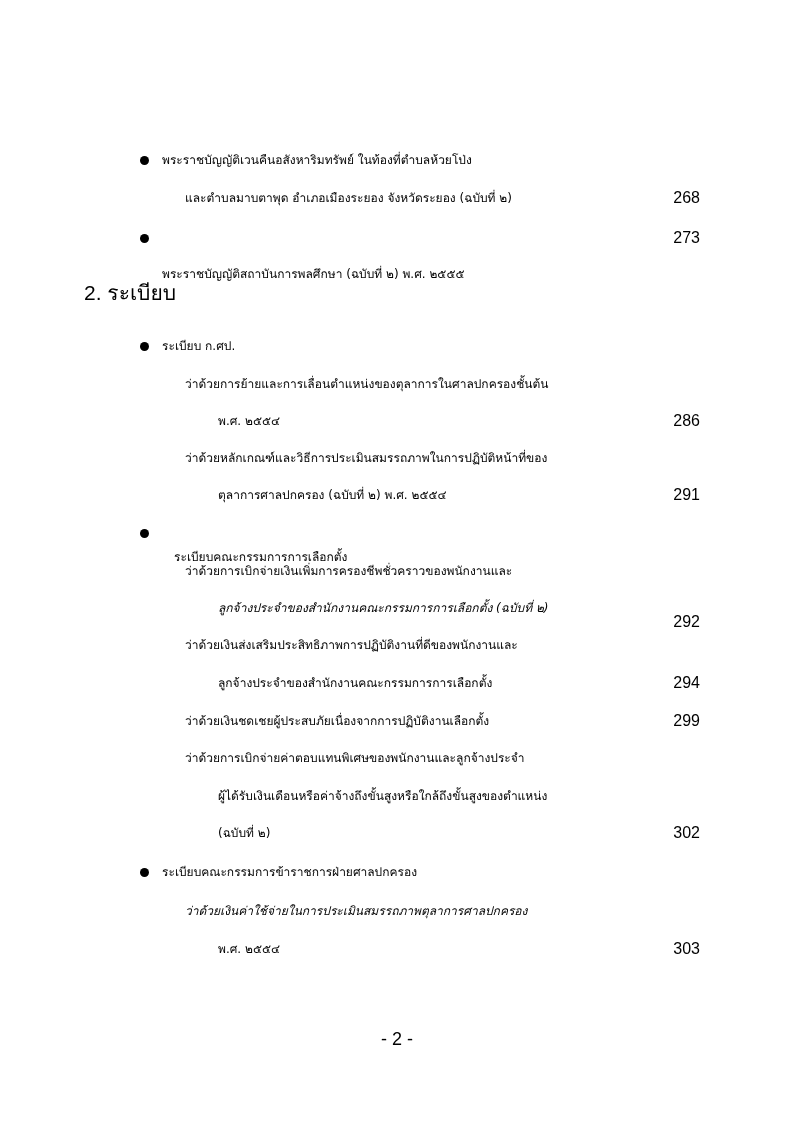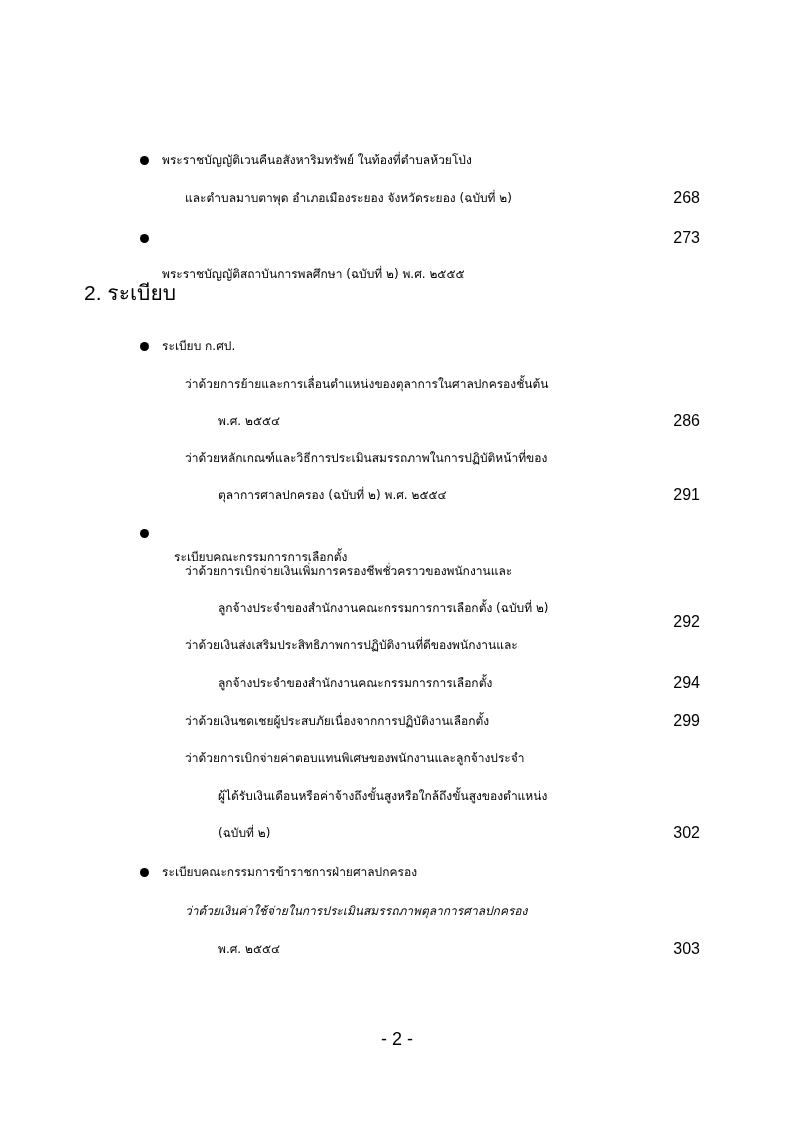--- a/index.html
+++ b/index.html
@@ -36,21 +36,21 @@
 <div class="num" style="top:411px;">286</div>
 
 <div class="line" style="left:185px; top:448px;">ว่าด้วยหลักเกณฑ์และวิธีการประเมินสมรรถภาพในการปฏิบัติหน้าที่ของ</div>
 <div class="line" style="left:218px; top:485px;">ตุลาการศาลปกครอง (ฉบับที่ ๒)  พ.ศ. ๒๕๕๔</div>
 <div class="num" style="top:485px;">291</div>
 
 <span class="bullet" style="left:140px; top:529px;"></span>
 <div class="line" style="left:162px; top:547px;margin-left:12px;">ระเบียบคณะกรรมการการเลือกตั้ง</div>
 
 <div class="line" style="left:185px; top:561px;">ว่าด้วยการเบิกจ่ายเงินเพิ่มการครองชีพชั่วคราวของพนักงานและ</div>
-<div class="line" style="left:218px; top:598px;">ลูกจ้างประจำของสำนักงานคณะกรรมการการเลือกตั้ง (ฉบับที่ ๒)</div>
+<div class="line" style="left:218px; top:598px;font-style:italic;">ลูกจ้างประจำของสำนักงานคณะกรรมการการเลือกตั้ง (ฉบับที่ ๒)</div>
 <div class="num" style="top:612px;text-align:right;">292</div>
 
 <div class="line" style="left:185px; top:635px;">ว่าด้วยเงินส่งเสริมประสิทธิภาพการปฏิบัติงานที่ดีของพนักงานและ</div>
 <div class="line" style="left:218px; top:673px;">ลูกจ้างประจำของสำนักงานคณะกรรมการการเลือกตั้ง</div>
 <div class="num" style="top:673px;">294</div>
 
 <div class="line" style="left:185px; top:711px;">ว่าด้วยเงินชดเชยผู้ประสบภัยเนื่องจากการปฏิบัติงานเลือกตั้ง</div>
 <div class="num" style="top:711px;text-align:right;">299</div>
 
 <div class="line" style="left:185px; top:748px;">ว่าด้วยการเบิกจ่ายค่าตอบแทนพิเศษของพนักงานและลูกจ้างประจำ</div>

